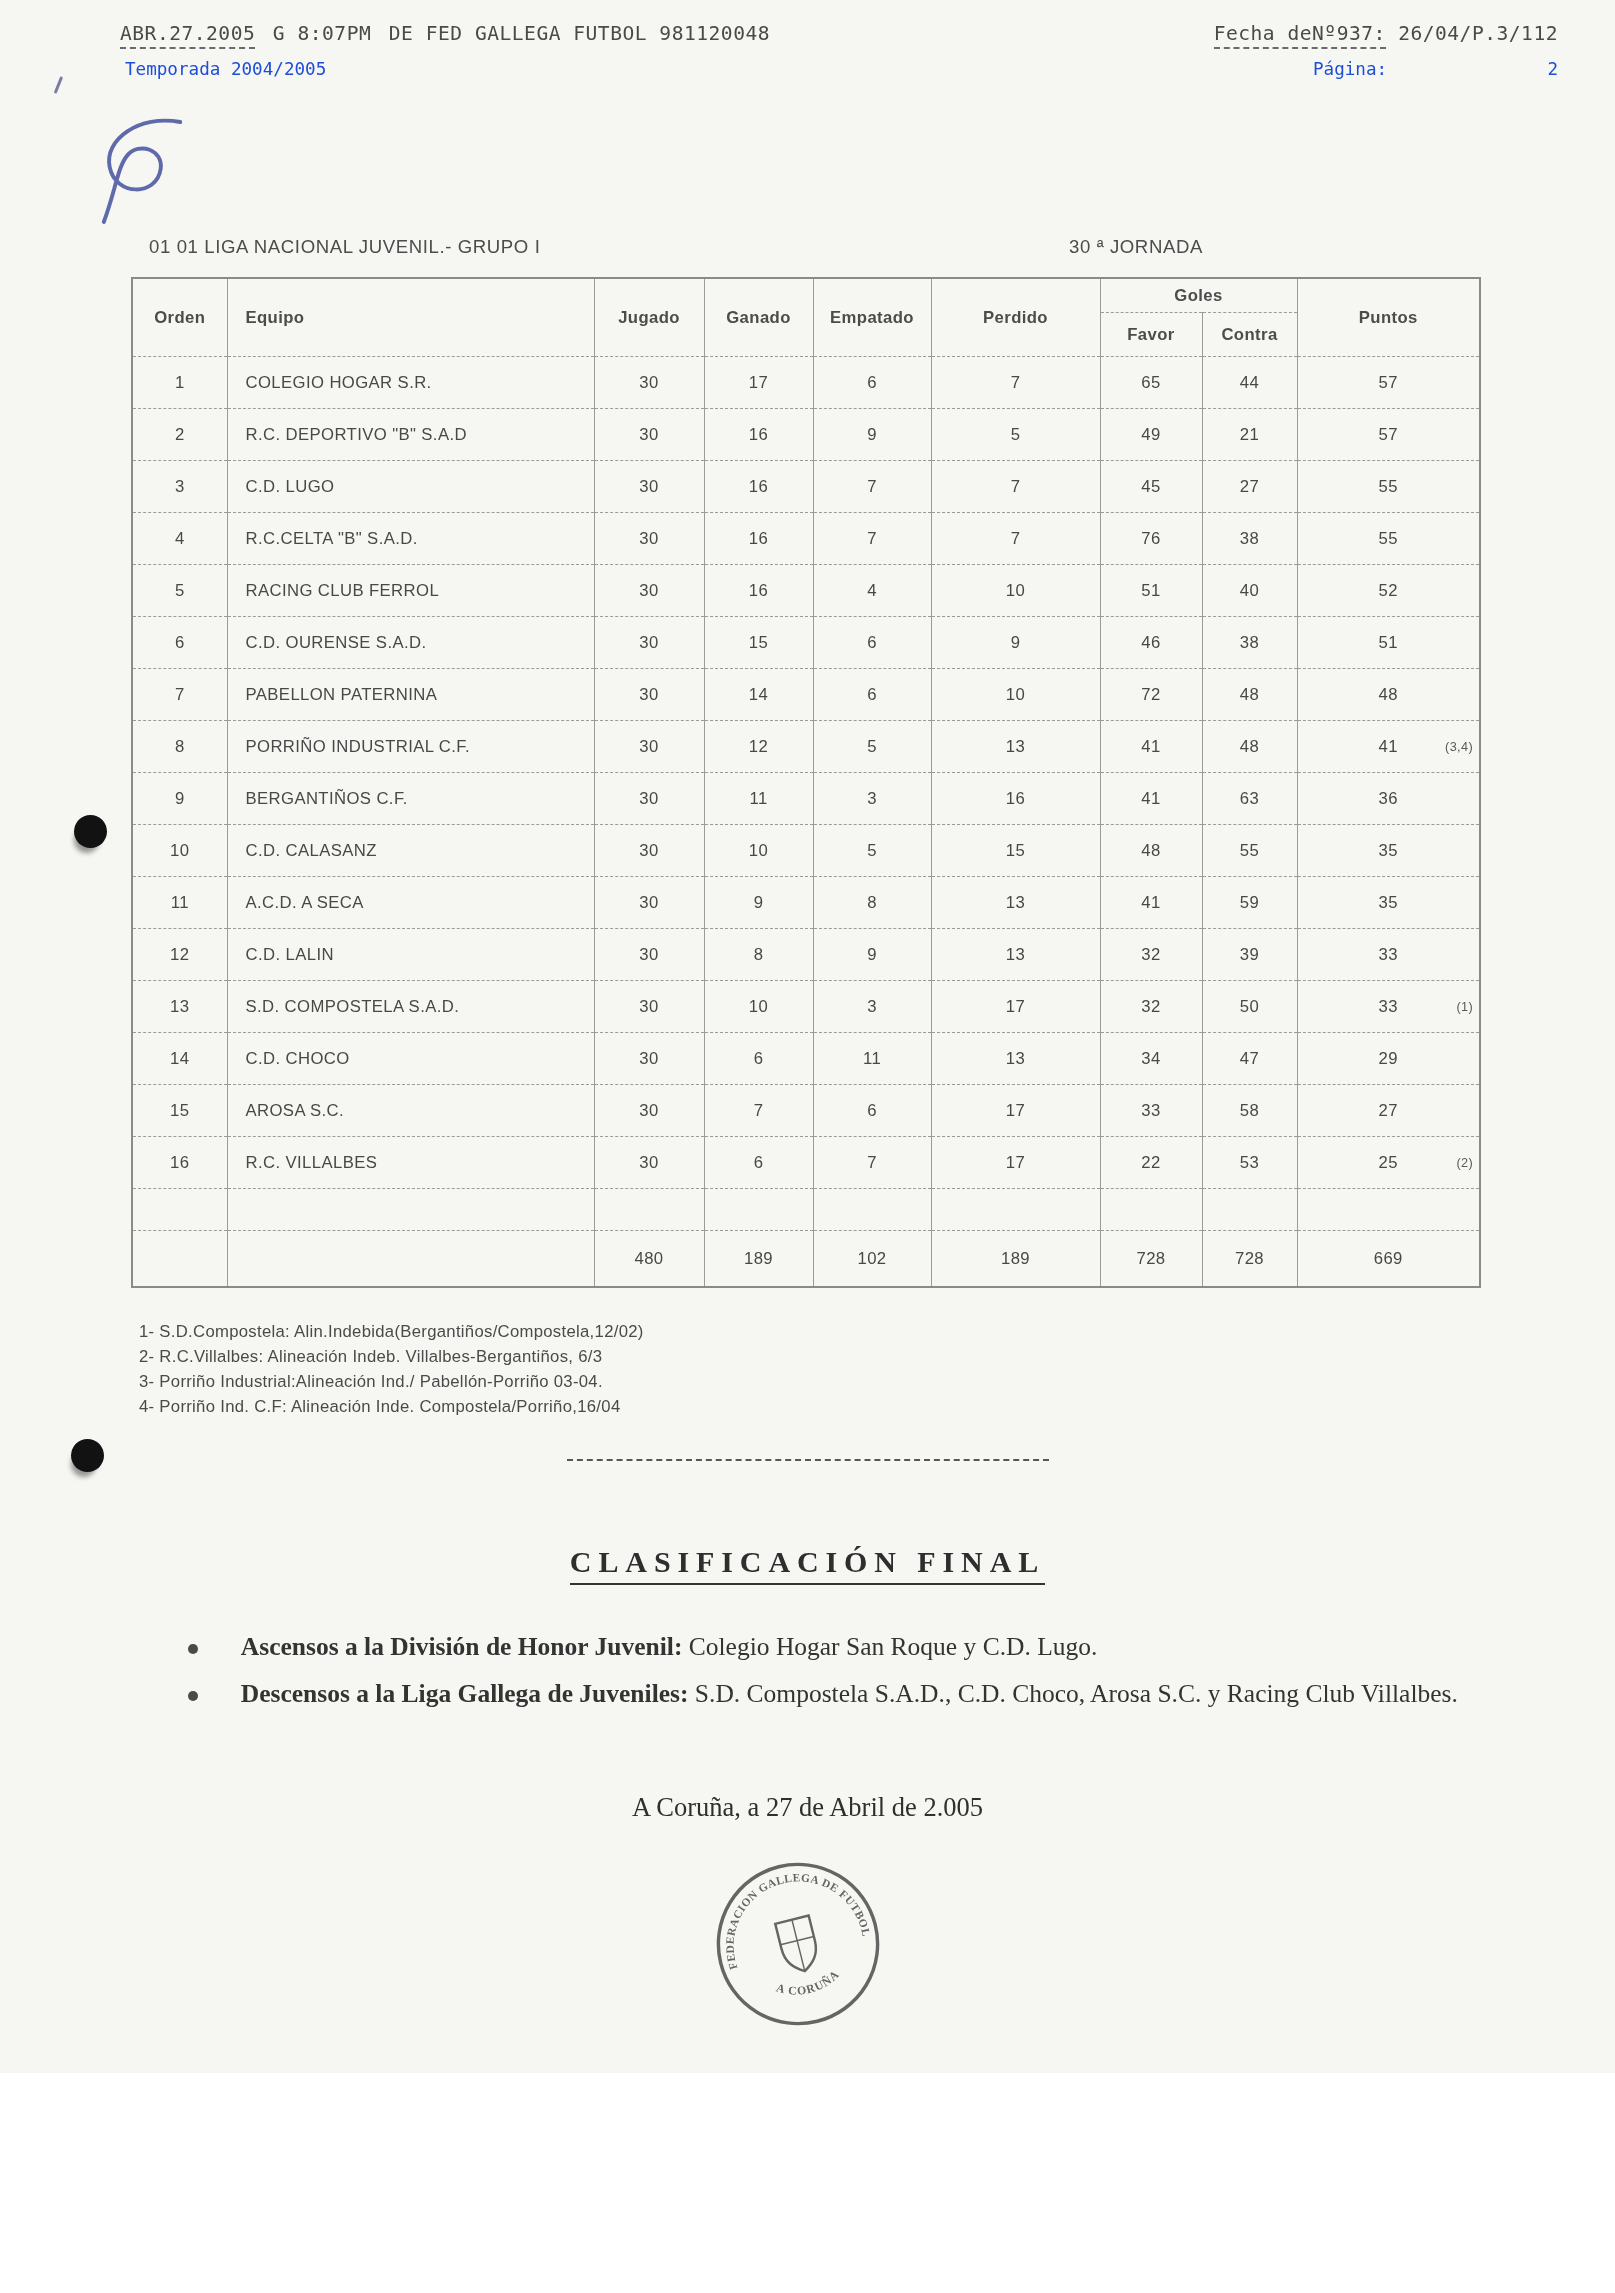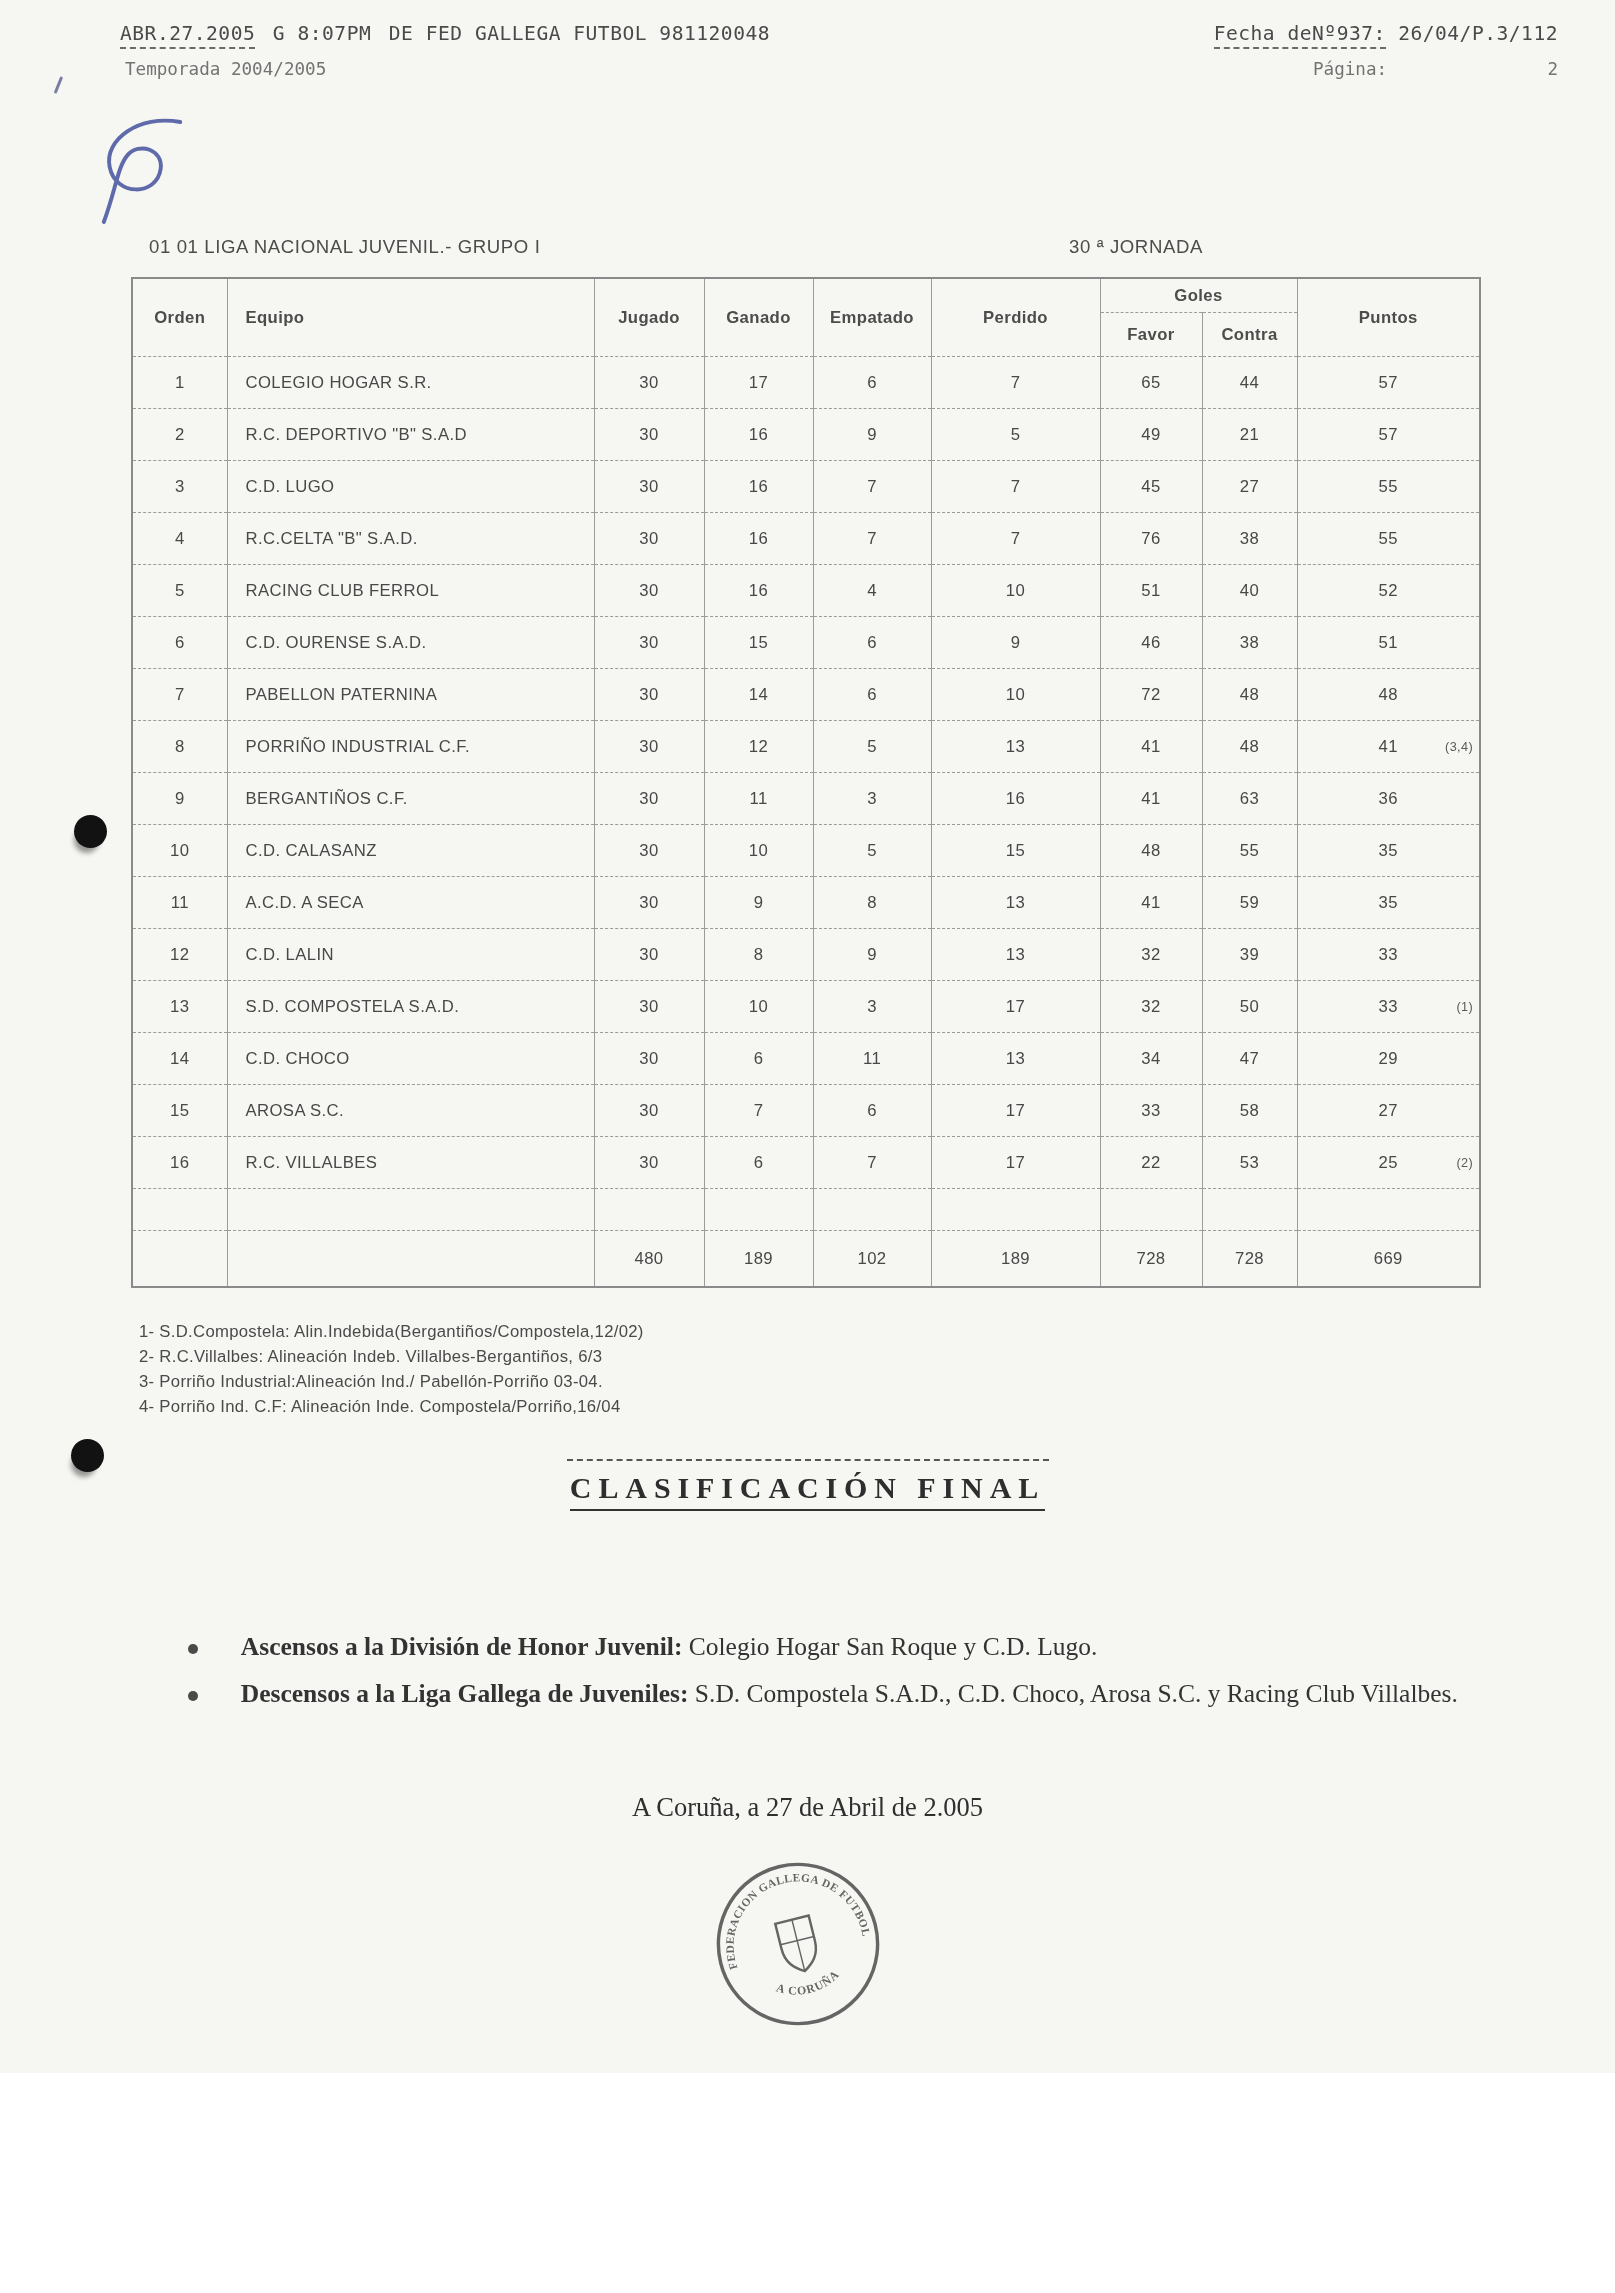--- a/index.html
+++ b/index.html
@@ -5,21 +5,21 @@
   html,body{margin:0;padding:0;}
   .page{position:relative;width:1615px;height:2073px;background:#f6f6f2;overflow:hidden;
         font-family:"Liberation Sans",sans-serif;color:#454545;text-decoration:underline;}
 
   
   .fax-line1{position:absolute;top:21.6px;left:120px;right:57px;display:flex;justify-content:space-between;
              font-family:"DejaVu Sans Mono",monospace;font-size:19.6px;color:#4a4a4a;letter-spacing:0.5px;}
   .fax-left1{display:flex;gap:17.6px;}
   .u-dash{border-bottom:2px dashed #6a6a6a;padding-bottom:2px;}
   .fax-line2{position:absolute;top:59px;left:125px;right:57px;display:flex;justify-content:space-between;
-             font-family:"DejaVu Sans Mono",monospace;font-size:17.6px;color:#737373;}
+             font-family:"DejaVu Sans Mono",monospace;font-size:17.6px;color:#1d4ed8;}
   .fax-right2{display:flex;width:245px;justify-content:space-between;margin-left:24px;}
 
   
   .squiggle{position:absolute;top:114px;left:94px;}
   .pen-tick{position:absolute;top:76px;left:57px;width:2.9px;height:17.6px;background:#5a5f8f;transform:rotate(22deg);border-radius:2px;opacity:.8;}
 
   .title{position:absolute;top:174px;left:0;width:100%;text-align:center;font-size:20.6px;font-weight:bold;
          color:#474747;letter-spacing:1px;}
   .sub-left{position:absolute;top:236px;left:149px;font-size:18.6px;color:#4c4c4c;letter-spacing:0.6px;}
   .sub-right{position:absolute;top:236px;left:1069px;font-size:18.6px;color:#4c4c4c;letter-spacing:0.6px;}
@@ -43,21 +43,21 @@
 
   .separator{position:absolute;top:1459px;left:567px;width:482px;border-top:2.9px dashed #565656;}
 
   
   .hole{position:absolute;width:33px;height:33px;border-radius:50%;background:#121212;
         box-shadow:-3.9px 8.8px 4.9px -3.9px rgba(70,70,70,.55);}
   .hole1{top:815px;left:74px;}
   .hole2{top:1439px;left:71px;}
 
   
-  .final-heading{position:absolute;top:1471px;left:0;width:100%;text-align:center;}
+  .final-heading{position:absolute;top:1545px;left:0;width:100%;text-align:center;}
   .final-heading span{font-family:"Liberation Serif",serif;font-size:30px;font-weight:bold;letter-spacing:6.9px;
         color:#2e2e2e;border-bottom:2.9px solid #333;padding-bottom:4.9px;}
   .para{position:absolute;left:114px;width:1413px;font-family:"Liberation Serif",serif;font-size:25.5px;
         color:#333;text-indent:74px;line-height:1.58;}
   .para1{top:1627px;}
   .para2{top:1674px;}
   .bullet{display:inline-block;width:9.8px;height:9.8px;background:#4a4a4a;border-radius:50%;
           margin-right:43px;vertical-align:middle;}
   .date-line{position:absolute;top:1792px;left:0;width:100%;text-align:center;
              font-family:"Liberation Serif",serif;font-size:26.5px;color:#2f2f2f;}

